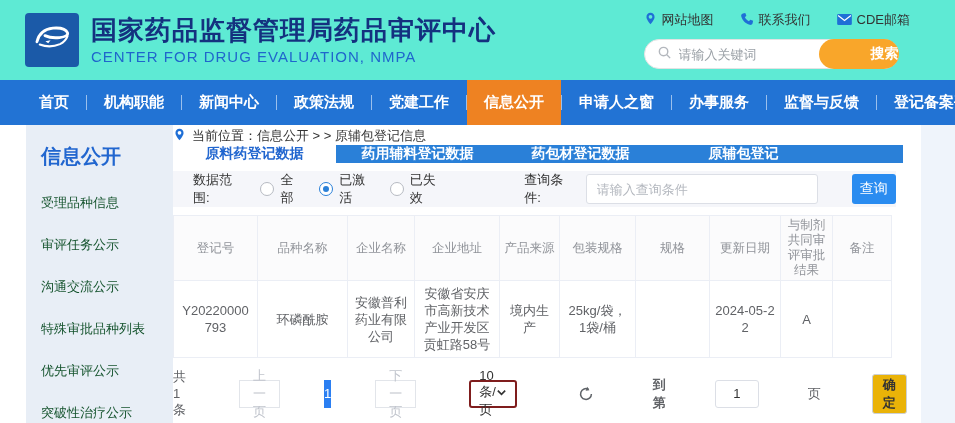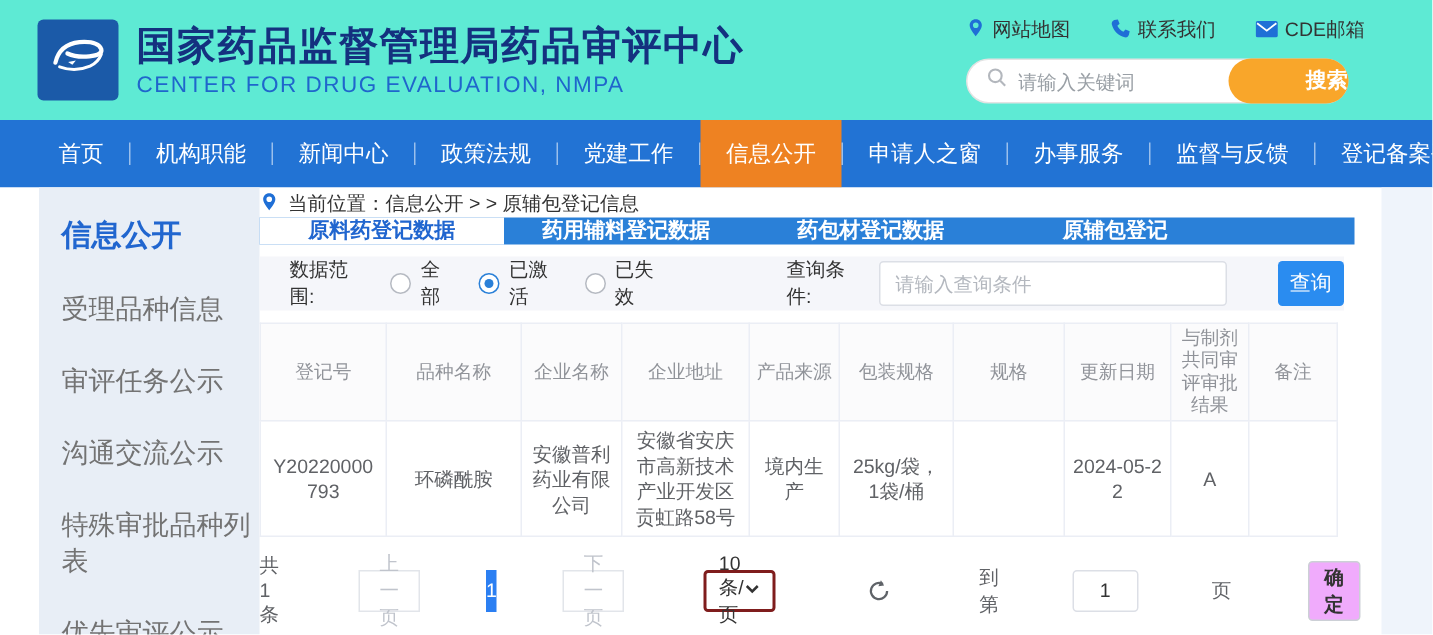--- a/index.html
+++ b/index.html
@@ -19,31 +19,31 @@
   .search-row { margin-top:10px; position:relative; width:255px; height:30px; }
   .search-pill { width:100%; height:30px; border:1px solid #e3e3e3; border-radius:16px; background:#fff;
     display:flex; align-items:center; padding-left:12px; gap:7px; }
   .search-input { border:none; outline:none; font-size:13px; color:#555; width:130px; background:transparent; }
   .search-input::placeholder { color:#9aa0a6; }
   .search-btn { position:absolute; right:0; top:0; width:80px; height:30px; background:#f9a62a; border:none;
     border-radius:16px; color:#fff; font-size:14px; font-weight:bold; cursor:pointer;text-align:right; }
 
   
   .nav { height:45px; background:#2273d4; display:flex; align-items:center; padding-left:22px; }
-  .nav-item { color:#fff; font-size:15px; font-weight:normal; padding:0 17px; height:45px;
+  .nav-item { color:#fff; font-size:15px; font-weight:bold; padding:0 17px; height:45px;
     display:flex; align-items:center; cursor:pointer; white-space:nowrap; }
   .nav-item.active { background:#ee8222; }
   .nav-sep { width:1px; height:15px; background:rgba(255,255,255,.55); flex:0 0 auto; }
 
   
   .main { position:relative; height:298px; background:#fff; display:flex; }
   .right-strip { position:absolute; right:0; top:0; width:34px; height:298px; background:#eff4fb; }
   .sidebar { margin-left:26px; width:147px; background:#e8eef6; padding:18px 0 0 15px; flex:0 0 auto; }
   .sidebar-title { color:#2166cf; font-size:20px; font-weight:bold; margin-bottom:24px; }
-  .sidebar-item { font-size:18px; color:#737373; margin-bottom:24px; cursor:pointer; }
+  .sidebar-item { font-size:13px; color:#14532d; margin-bottom:24px; cursor:pointer; }
 
   .content { width:730px; display:flex; flex-direction:column; }
   .breadcrumb { display:flex; align-items:center; gap:6px; font-size:13px; color:#333; height:34px; margin-top:2px; }
 
   .tabbar { height:36px; background:#2a80d8; display:flex; }
   .tab { color:#fff; font-size:14px; font-weight:bold; display:flex; align-items:center; justify-content:center;
     width:163px; cursor:pointer; }
   .tab.active { background:#fff; color:#2166cf; }
 
   .filterbar { margin-top:8px; height:44px; background:#f5f6fa; display:flex; align-items:center;
@@ -68,25 +68,25 @@
 
   .pagination { margin-top:10px; display:flex; align-items:center; font-size:13px; color:#606266;gap:41px; }
   .pg-total { margin-right:12px; }
   .pg-btn { height:28px; padding:0 13px; background:#fff; border:1px solid #e2e5ea; color:#c0c4cc;
     display:flex; align-items:center; font-size:13px; cursor:pointer; }
   .pg-page { width:32px; height:28px; background:#2b7ff2; color:#fff; display:flex; align-items:center;
     justify-content:center; font-size:13px; cursor:pointer; margin:0 3px; }
   .pg-size { margin-left:12px; width:86px; height:28px; border:2px solid #7f1d1d; border-radius:3px; background:#fff;
     display:flex; align-items:center; justify-content:space-between; padding:0 8px; cursor:pointer; color:#333; }
   .pg-refresh { margin-left:20px; cursor:pointer; display:flex; align-items:center; }
-  .pg-goto-label { margin-left:18px; }
+  .pg-goto-label { margin-left:18px;font-weight:bold; }
   .pg-goto-input { margin-left:8px; width:44px; height:28px; border:1px solid #dcdfe6; border-radius:3px;
     text-align:center; font-size:13px; color:#333; outline:none; }
   .pg-goto-unit { margin-left:8px; }
-  .pg-confirm { margin-left:10px; height:40px; padding:0 10px; background:#f0abfc; border:1px solid #ccd0d6;
+  .pg-confirm { margin-left:10px; height:40px; padding:0 10px; background:#eab308; border:1px solid #ccd0d6;
     border-radius:3px; font-size:13px; font-weight:bold; color:#333; cursor:pointer; }
 
   .footer-band { margin-top:6px; height:16px; width:723px; background:#d9e6f8; position:relative; }
   .footer-band::before { content:''; position:absolute; left:0; top:0; width:6px; height:16px; background:#2a7fd6; }
 </style>
 </head>
 <body>
 
 <div class="header">
   <div class="logo-box">

